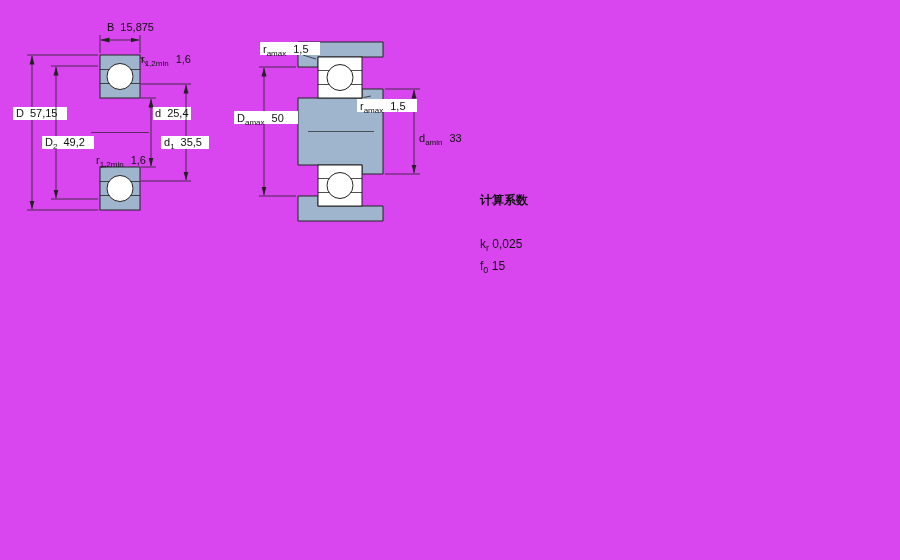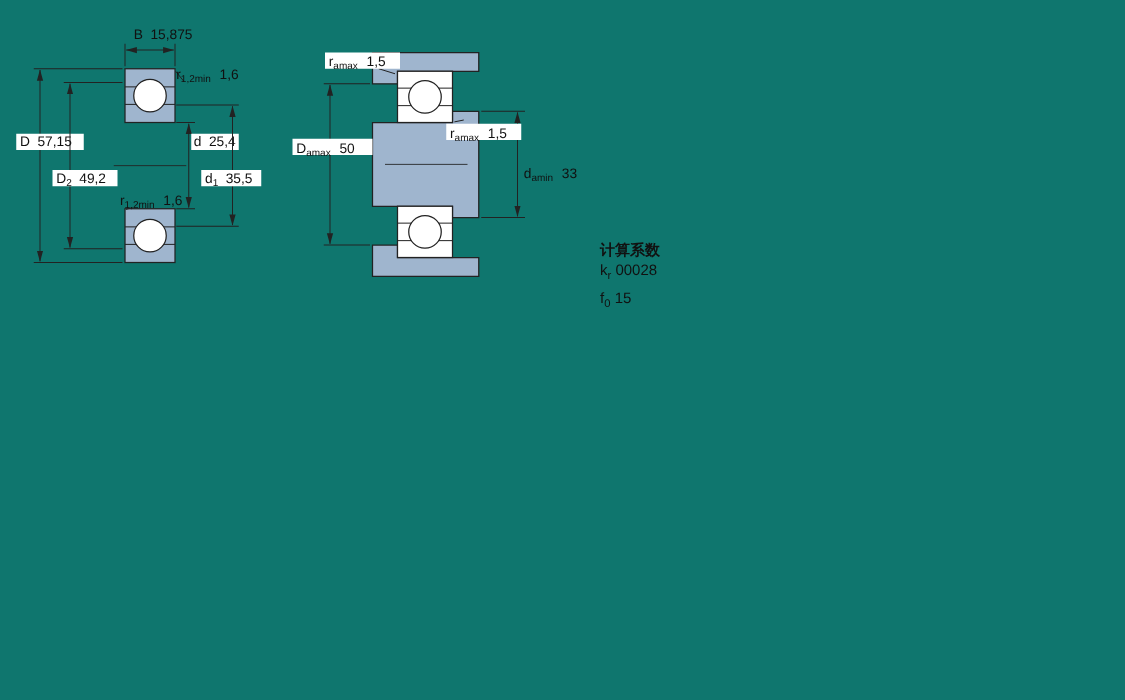--- a/index.html
+++ b/index.html
@@ -1,29 +1,29 @@
 <!DOCTYPE html>
 <html style="--section-fill: #9FB5CE; --line-color: #222222;"><head>
 <meta charset="utf-8">
 <style>
   html,body{margin:0;padding:0;background:#fff;}
-  .stage{position:relative;width:900px;height:560px;background:#0f766e;overflow:hidden;
+  .stage{position:relative;width:900px;height:560px;background:#d946ef;overflow:hidden;
          font-family:"Liberation Sans",sans-serif;}
   svg{position:absolute;left:0;top:0;}
   svg text{font-family:"Liberation Sans",sans-serif;font-size:11px;fill:#111;}
   svg tspan.sub{font-size:8px;}
   .fillshape{fill:var(--section-fill,#9FB5CE);stroke:var(--line-color,#222);stroke-width:1;}
   .outline{fill:#fff;stroke:var(--line-color,#222);stroke-width:1;}
   .thin{stroke:var(--line-color,#222);stroke-width:0.8;fill:none;}
   .dim{stroke:var(--line-color,#222);stroke-width:0.8;fill:none;}
   .ctr{stroke:var(--line-color,#222);stroke-width:0.7;fill:none;}
   .mask{fill:#fff;}
   #arr path{fill:var(--line-color,#222);}
   .factors{position:absolute;left:480px;top:192px;font-size:12px;color:#111;}
-  .factors .title{font-weight:bold;margin-bottom:0;font-size:12px;}
+  .factors .title{font-weight:bold;margin-bottom:28px;font-size:12px;}
   .factors .row{margin-bottom:6px;}
   .factors sub{font-size:9px;}
 </style>
 </head>
 <body>
 
 <div class="stage">
 
 <svg width="900" height="560" viewBox="0 0 900 560">
   <defs>
@@ -141,21 +141,21 @@
       <rect class="mask" x="357" y="99" width="60" height="13"></rect>
       <text x="360" y="110"><tspan>r</tspan><tspan class="sub" dy="2.5">amax</tspan><tspan dy="-2.5" dx="7">1,5</tspan></text>
     </g>
   </g>
 </svg>
 
 <div class="factors">
   <div class="title">计算系数</div>
   <div class="row">
     <span>k</span><sub>r</sub>
-    <span>00028</span>
+    <span>0,025</span>
   </div>
   <div class="row">
     <span>f</span><sub>0</sub>
     <span>15</span>
   </div>
 </div>
 
 </div>
 
 </body></html>

